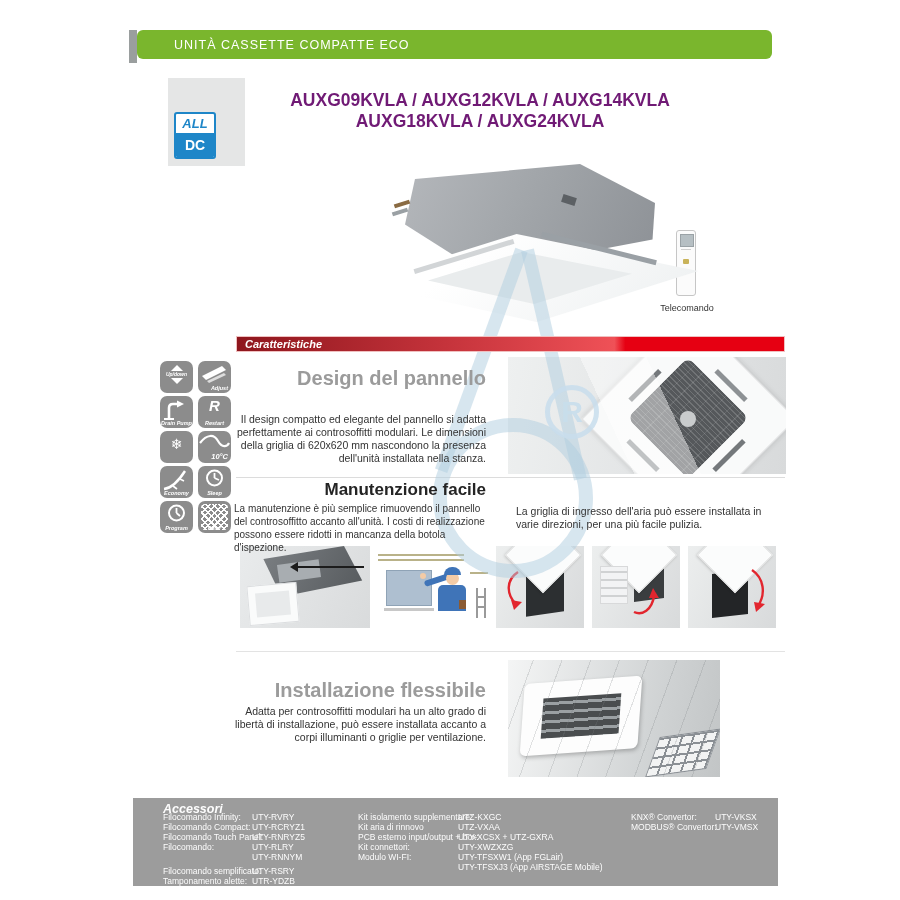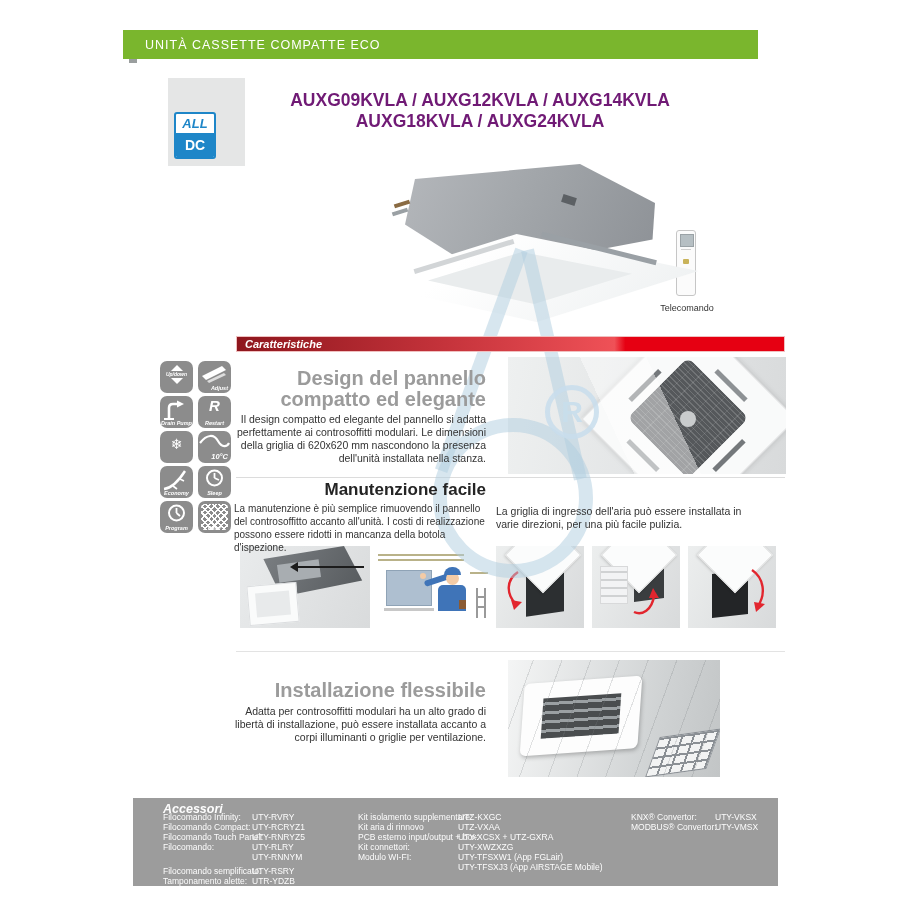--- a/index.html
+++ b/index.html
@@ -2,22 +2,22 @@
 <html style="--green: #7ab62d; --blue: #1e86c8; --red: #e60012; --red-dark: #8e161d; --gray-title: #9b9b9b; --panel-gray: #9c9c9c; --icon-gray: #8c8c8c;"><head>
 <meta charset="utf-8">
 <style>
   html,body{margin:0;padding:0;background:#fff;}
   .page{position:relative;width:900px;height:900px;background:#fff;overflow:hidden;
         font-family:"Liberation Sans",sans-serif;color:#333;}
   .abs{position:absolute;}
 
   
   .gray-sliver{left:129px;top:30px;width:8px;height:33px;background:#9a9e9e;}
-  .green-bar{left:123px;top:30px;width:635px;height:29px;background:var(--green);
-             display:flex;align-items:center;padding-left:22px;box-sizing:border-box;}
+  .green-bar{left:137px;top:30px;width:635px;height:29px;background:var(--green);
+             display:flex;align-items:center;padding-left:37px;box-sizing:border-box;border-radius:6px;}
   .green-bar span{color:#fff;font-size:12.5px;letter-spacing:1px;}
 
   
   .badge-bg{left:168px;top:78px;width:77px;height:88px;background:#e5e6e6;}
   .alldc{left:174px;top:112px;width:42px;height:47px;background:#fff;border:2.5px solid var(--blue);
          border-radius:3px;overflow:hidden;box-sizing:border-box;}
   .alldc .all{height:45%;display:flex;align-items:center;justify-content:center;
               color:var(--blue);font-weight:bold;font-style:italic;font-size:13px;}
   .alldc .dc{height:55%;background:var(--blue);display:flex;align-items:center;justify-content:center;
              color:#fff;font-weight:bold;font-size:14px;}
@@ -89,21 +89,21 @@
         font-weight:bold;font-size:30px;color:rgba(200,221,236,.92);box-sizing:border-box;}
 
   
   .sec-title-gray{font-weight:bold;color:var(--gray-title);font-size:20px;line-height:21px;
                   text-align:right;z-index:3;}
   .design-title{left:240px;top:368px;width:246px;}
   .design-body{left:234px;top:413px;width:252px;text-align:right;font-size:10.5px;line-height:13px;z-index:3;}
   .div1{left:236px;top:477px;width:549px;height:1px;background:#dcdcdc;}
   .maint-title{left:238px;top:480px;width:248px;text-align:right;font-weight:bold;font-size:17px;color:#242424;z-index:3;}
   .maint-body{left:234px;top:502px;width:252px;text-align:left;font-size:10px;line-height:13px;z-index:3;}
-  .maint-note{left:496px;top:505px;width:266px;font-size:10.5px;line-height:13px;z-index:3;}
+  .maint-note{left:516px;top:505px;width:266px;font-size:10.5px;line-height:13px;z-index:3;}
   .div2{left:236px;top:651px;width:549px;height:1px;background:#e3e3e3;}
   .inst-title{left:238px;top:680px;width:248px;}
   .inst-body{left:234px;top:705px;width:252px;text-align:right;font-size:10.5px;line-height:13px;z-index:3;}
 
   
   .design-photo{left:508px;top:357px;width:278px;height:117px;overflow:hidden;z-index:1;
     background:linear-gradient(100deg,#eef0f0 0%,#e2e4e5 55%,#d8dadb 100%);}
   .design-photo::after{content:'';position:absolute;inset:0;
     background:linear-gradient(65deg,transparent 38%,rgba(255,255,255,.45) 38% 58%,transparent 58%);}
   .dp-diamond{position:absolute;left:105px;top:-14px;width:150px;height:150px;transform:rotate(45deg);
@@ -287,21 +287,20 @@
       <div class="lbl">Program</div>
     </div>
     <div class="tile">
       <div class="mesh"></div>
       <div class="lbl">Filter</div>
     </div>
   </div>
 
   <div class="abs sec-title-gray design-title">
     <div>Design del pannello</div>
-    <div>compatto ed elegante</div>
   </div>
   <div class="abs design-body">Il design compatto ed elegante del pannello si adatta perfettamente ai controsoffitti modulari. Le dimensioni della griglia di 620x620 mm nascondono la presenza dell'unità installata nella stanza.</div>
   <div class="abs design-photo">
     <div class="dp-diamond"></div>
     <div class="dp-slat1"></div>
     <div class="dp-slat2"></div>
     <div class="dp-slat3"></div>
     <div class="dp-slat4"></div>
     <div class="dp-grille"></div>
     <div class="dp-hub"></div>

